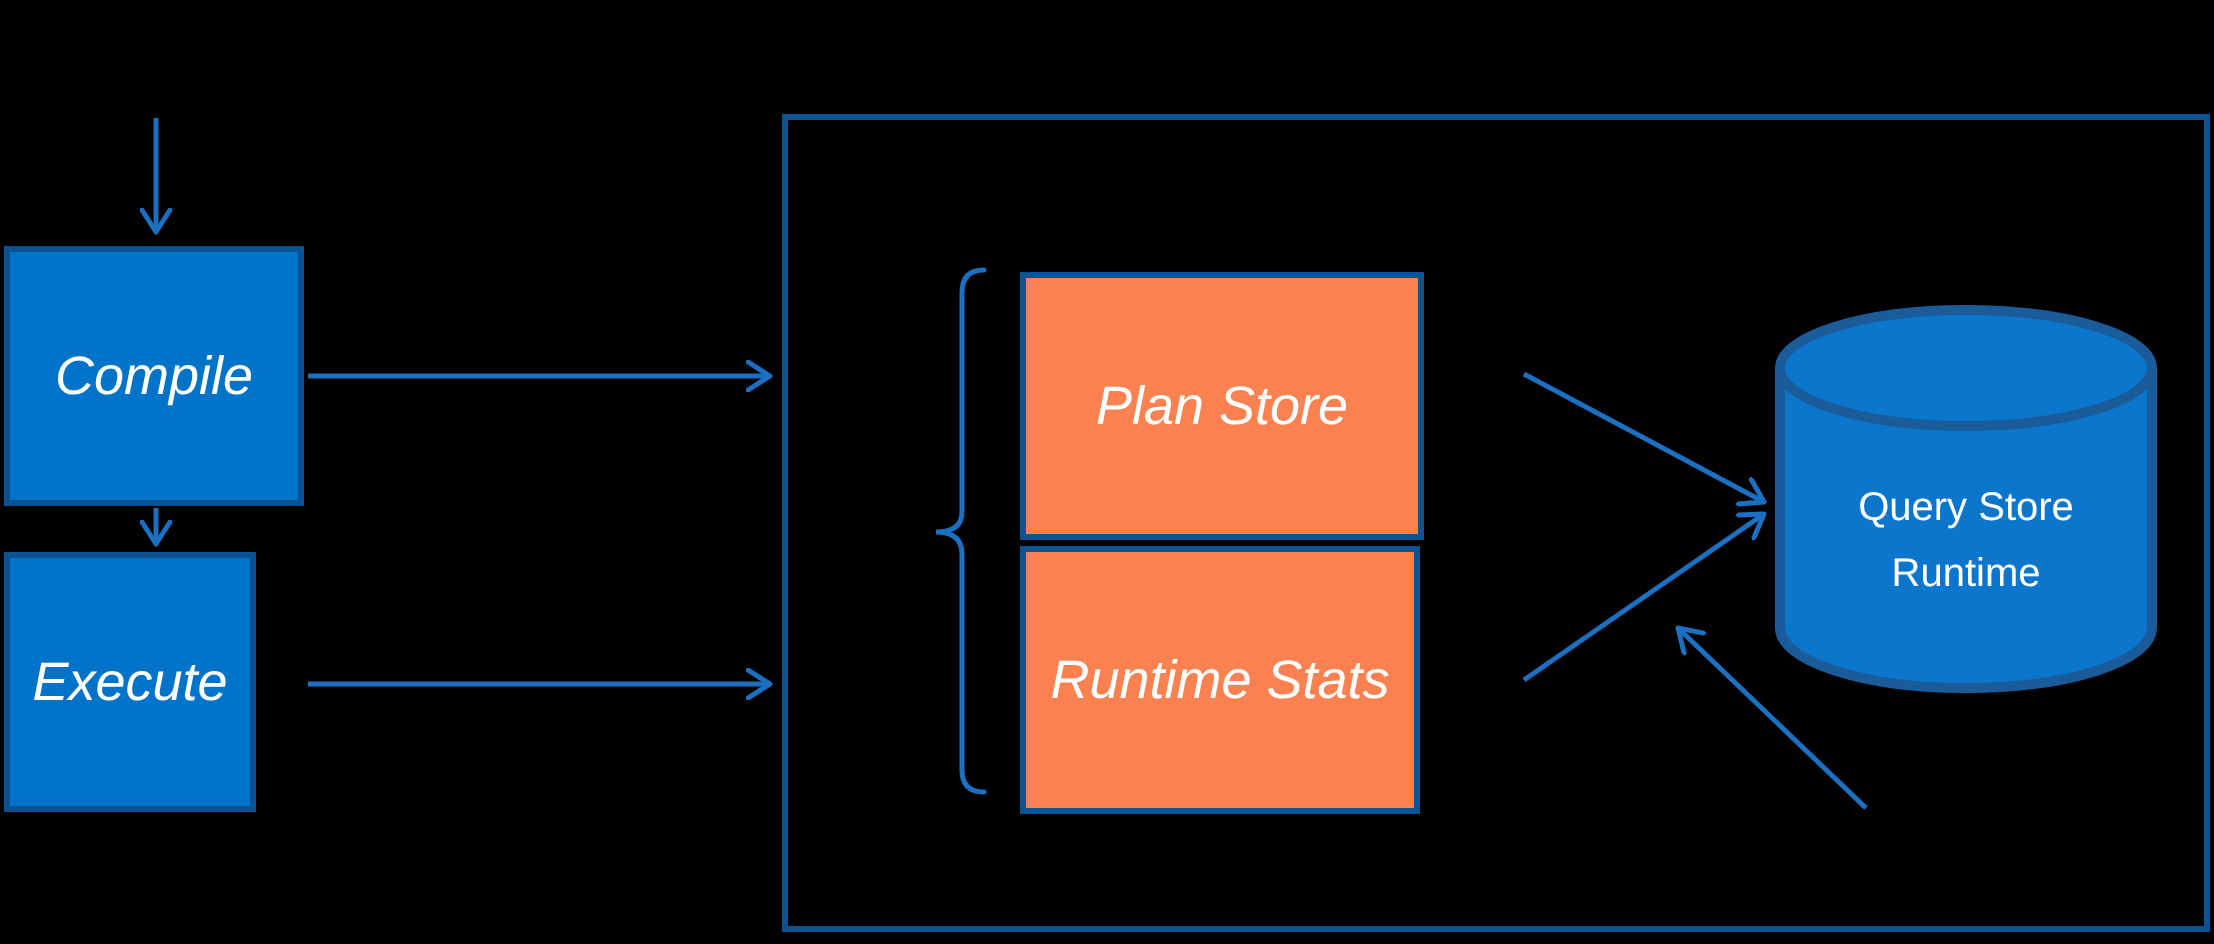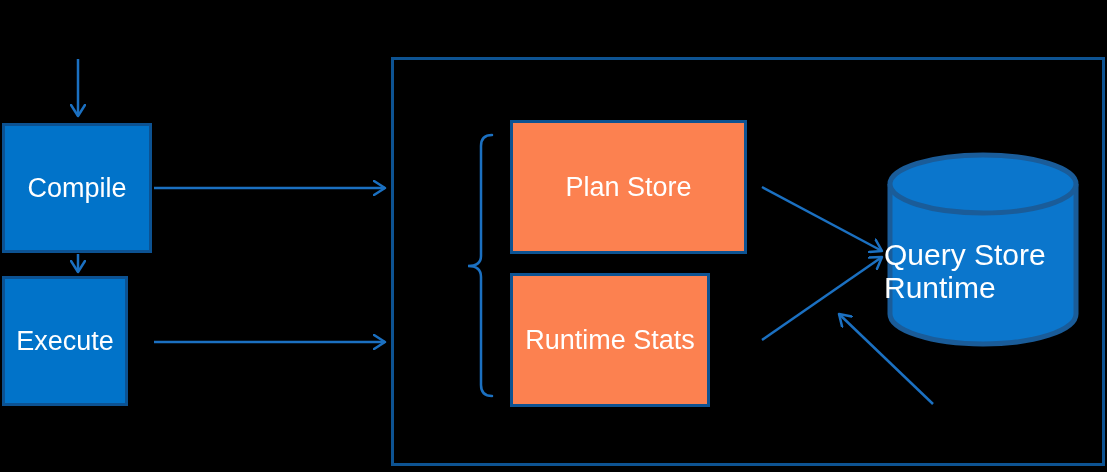--- a/index.html
+++ b/index.html
@@ -9,20 +9,21 @@
     background:var(--background,#000);
     font-family:"Liberation Sans", sans-serif;
     overflow:hidden;
   }
   .node{
     position:absolute;
     box-sizing:border-box;
     display:flex;align-items:center;justify-content:center;
     color:var(--text,#fff);
     text-align:center;
+    font-style:italic;
   }
   .process{
     background:var(--process-fill,#0173C9);
     border:3px solid var(--process-border,#0C5292);
     font-size:27px;
   }
   .storage{
     background:var(--storage-fill,#FC8150);
     border:3px solid var(--storage-border,#0D5392);
     font-size:27px;
@@ -35,40 +36,40 @@
   }
   #overlay{position:absolute;left:0;top:0;pointer-events:none;}
   .arrow-line{stroke:var(--arrow,#1B70C1);stroke-width:2.5;fill:none;}
   .arrow-head-path{stroke:var(--arrow,#1B70C1);stroke-width:2.5;fill:none;stroke-linecap:round;stroke-linejoin:round;}
   .brace-path{stroke:var(--arrow,#1B70C1);stroke-width:2.5;fill:none;stroke-linecap:round;}
   .cyl-body{fill:var(--cylinder-fill,#0B76CC);stroke:var(--cylinder-border,#1A5C99);stroke-width:5;}
   .cyl-label{
     position:absolute;
     left:884px;top:238px;width:198px;
     color:var(--text,#fff);
-    font-size:30px;line-height:33px;
-    text-align:left;
+    font-size:20px;line-height:33px;
+    text-align:center;
   }
 </style>
 </head>
 <body>
 
 <div id="canvas">
 
   <div class="node process" style="left:2px;top:123px;width:150px;height:130px;">
     <span>Compile</span>
   </div>
 
   <div class="node process" style="left:2px;top:276px;width:126px;height:130px;">
     <span>Execute</span>
   </div>
 
   <div class="container-rect" style="left:391px;top:57px;width:714px;height:409px;"></div>
 
-  <div class="node storage" style="left:510px;top:120px;width:237px;height:134px;">
+  <div class="node storage" style="left:510px;top:136px;width:202px;height:134px;">
     <span>Plan Store</span>
   </div>
 
   <div class="node storage" style="left:510px;top:273px;width:200px;height:134px;">
     <span>Runtime Stats</span>
   </div>
 
   <svg style="position:absolute;left:884px;top:151px;" width="198" height="199" viewBox="0 0 198 199">
     <path class="cyl-body" d="M6,33 L6,163 A93,30 0 0 0 192,163 L192,33"></path>
     <ellipse class="cyl-body" cx="99" cy="33" rx="93" ry="29"></ellipse>

